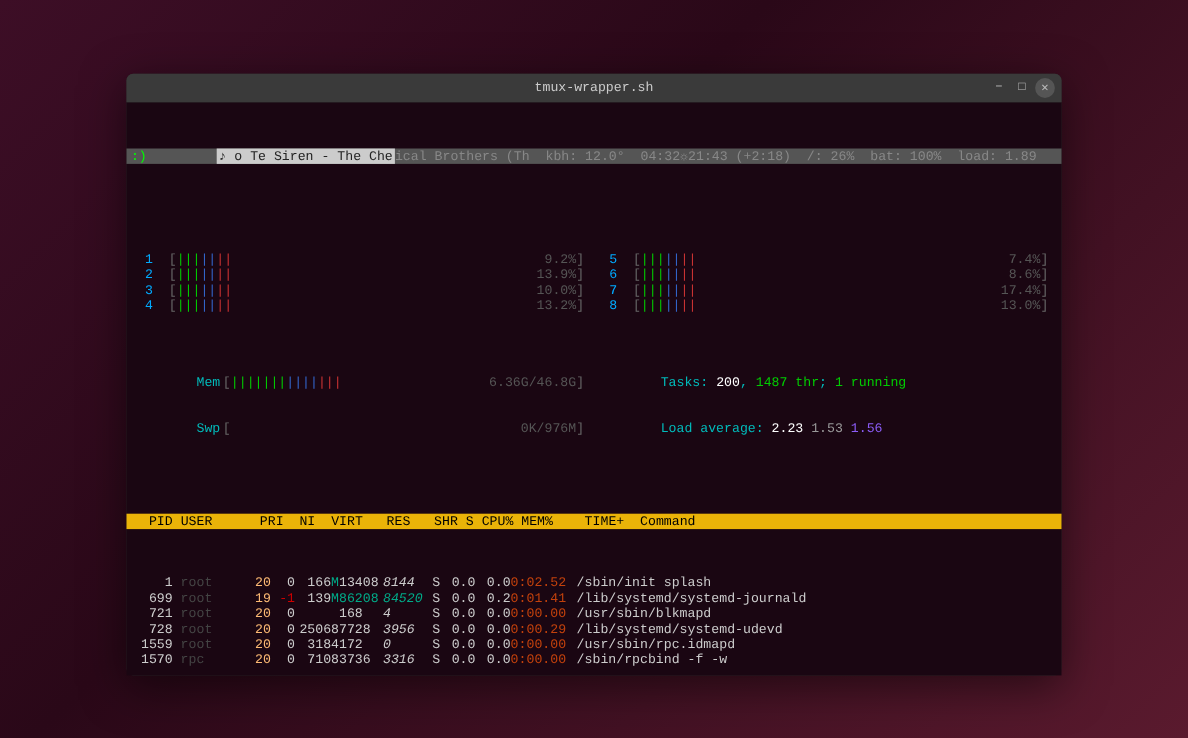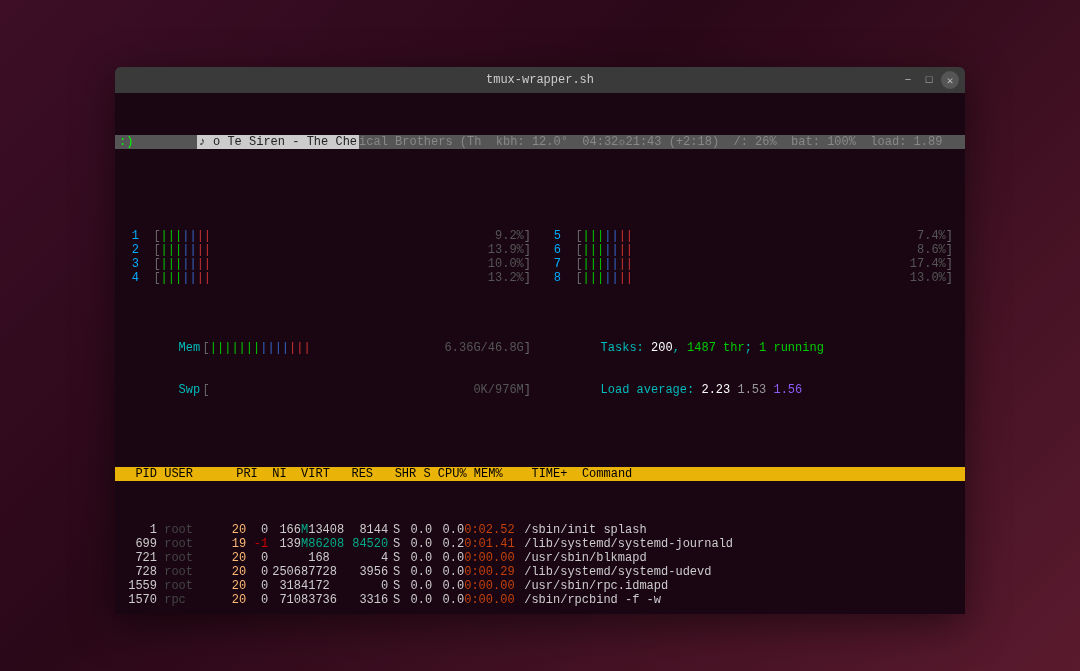--- a/index.html
+++ b/index.html
@@ -29,21 +29,21 @@
   .header-row{background:#eab308;color:#000;height:14px;padding-left:6px;}
   .proc-row{height:14px;padding-left:6px;color:#888;}
   .proc-row .pid{display:inline-block;width:36px;text-align:right;color:#ccc;}
   .proc-row .user{display:inline-block;width:56px;color:#444;}
   .proc-row .pri{display:inline-block;width:26px;text-align:right;color:#fdba74;}
   .proc-row .ni{display:inline-block;width:22px;text-align:right;color:#ccc;}
   .proc-row .ni.neg{color:#cc0000;}
   .proc-row .virt{display:inline-block;width:40px;text-align:right;color:#ccc;}
   .proc-row .virt .m{color:#00aa88;}
   .proc-row .res{display:inline-block;width:40px;text-align:left;color:#ccc;}
-  .proc-row .shr{display:inline-block;width:40px;text-align:right;color:#ccc;}
+  .proc-row .shr{display:inline-block;width:40px;color:#ccc;font-style:italic;}
   .proc-row .st{display:inline-block;width:12px;text-align:right;color:#ccc;}
   .proc-row .cpu{display:inline-block;width:32px;text-align:right;color:#ccc;}
   .proc-row .mem{display:inline-block;width:32px;text-align:right;color:#ccc;}
   .proc-row .time{display:inline-block;width:56px;text-align:left;color:#c2410c;}
   .proc-row .cmd{display:inline-block;color:#ccc;padding-left:4px;}
   .cpu-line{position:relative;height:14px;}
   .cpu-end{position:absolute;right:12px;}
 </style>
 </head>
 <body>

